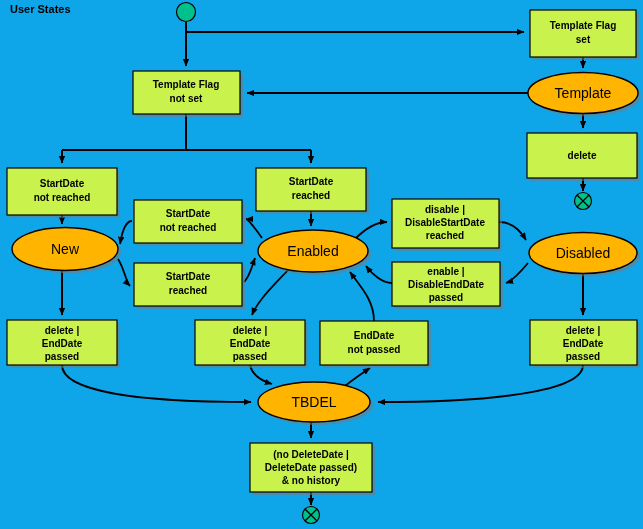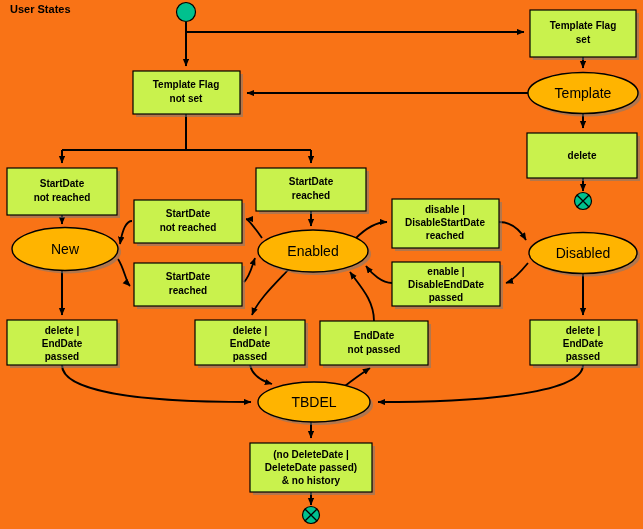--- a/index.html
+++ b/index.html
@@ -11,21 +11,21 @@
   body {
     width: 643px;
     height: 529px;
     font-family: "Liberation Sans", sans-serif;
     overflow: hidden;
   }
   #diagram-root {
     position: relative;
     width: 643px;
     height: 529px;
-    background: #f97316;
+    background: #0ea5e9;
   }
   svg.canvas {
     position: absolute;
     left: 0;
     top: 0;
     width: 643px;
     height: 529px;
   }
   .diagram-title {
     font-size: 11px;

